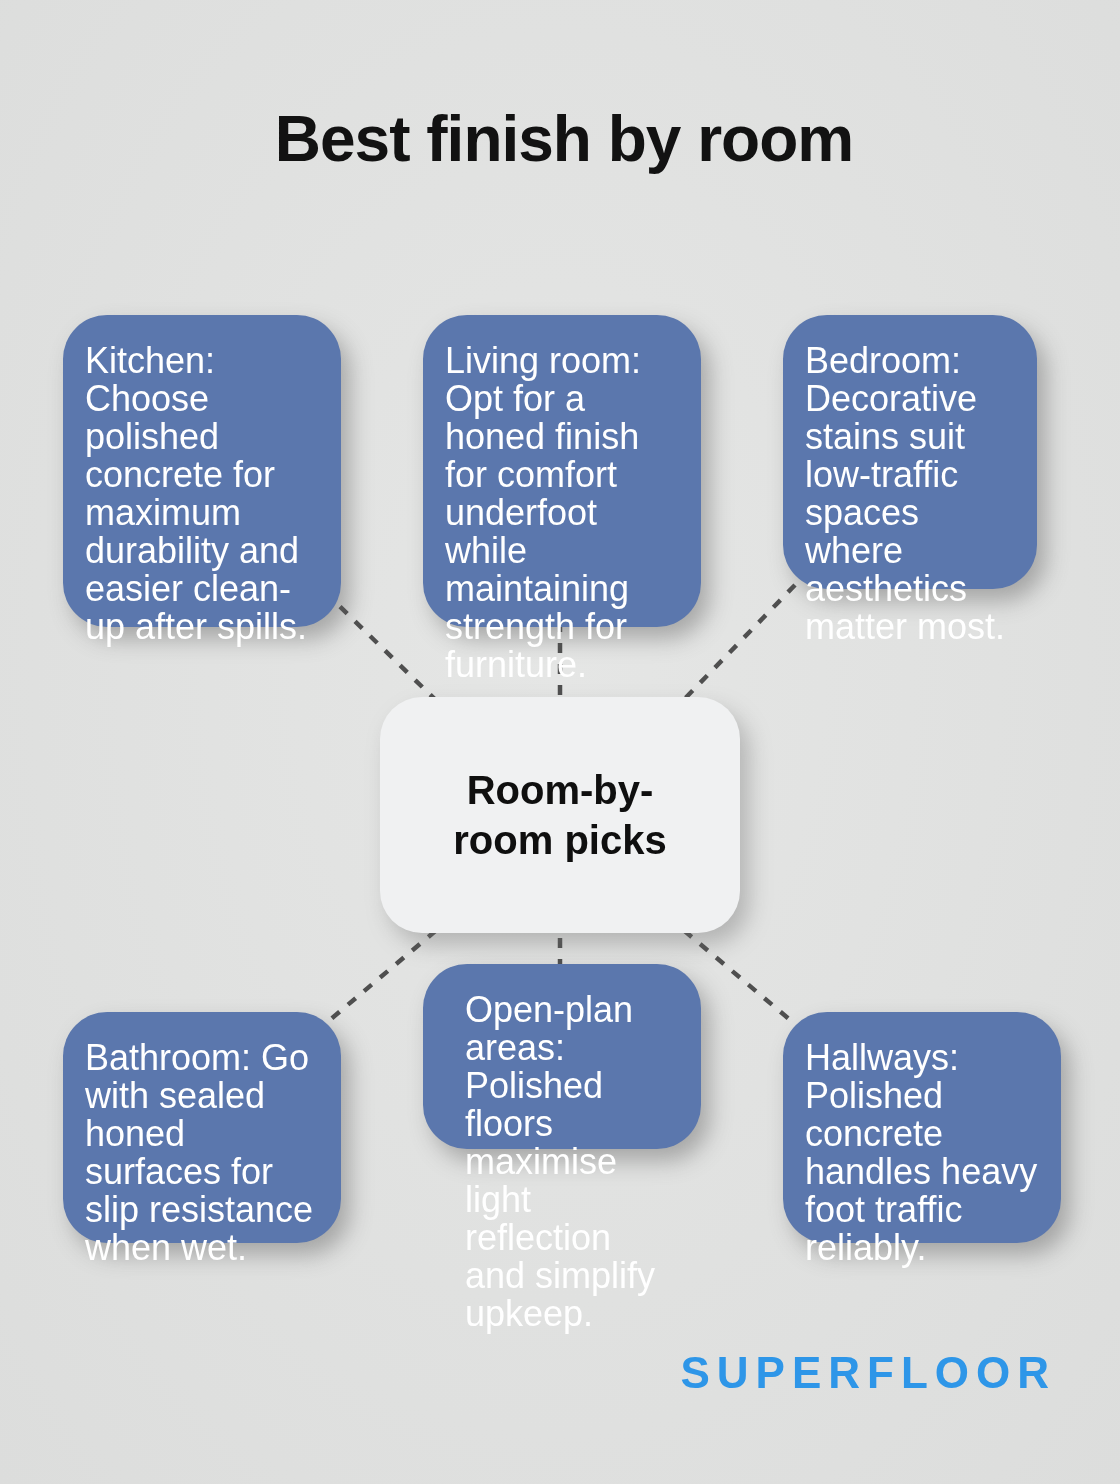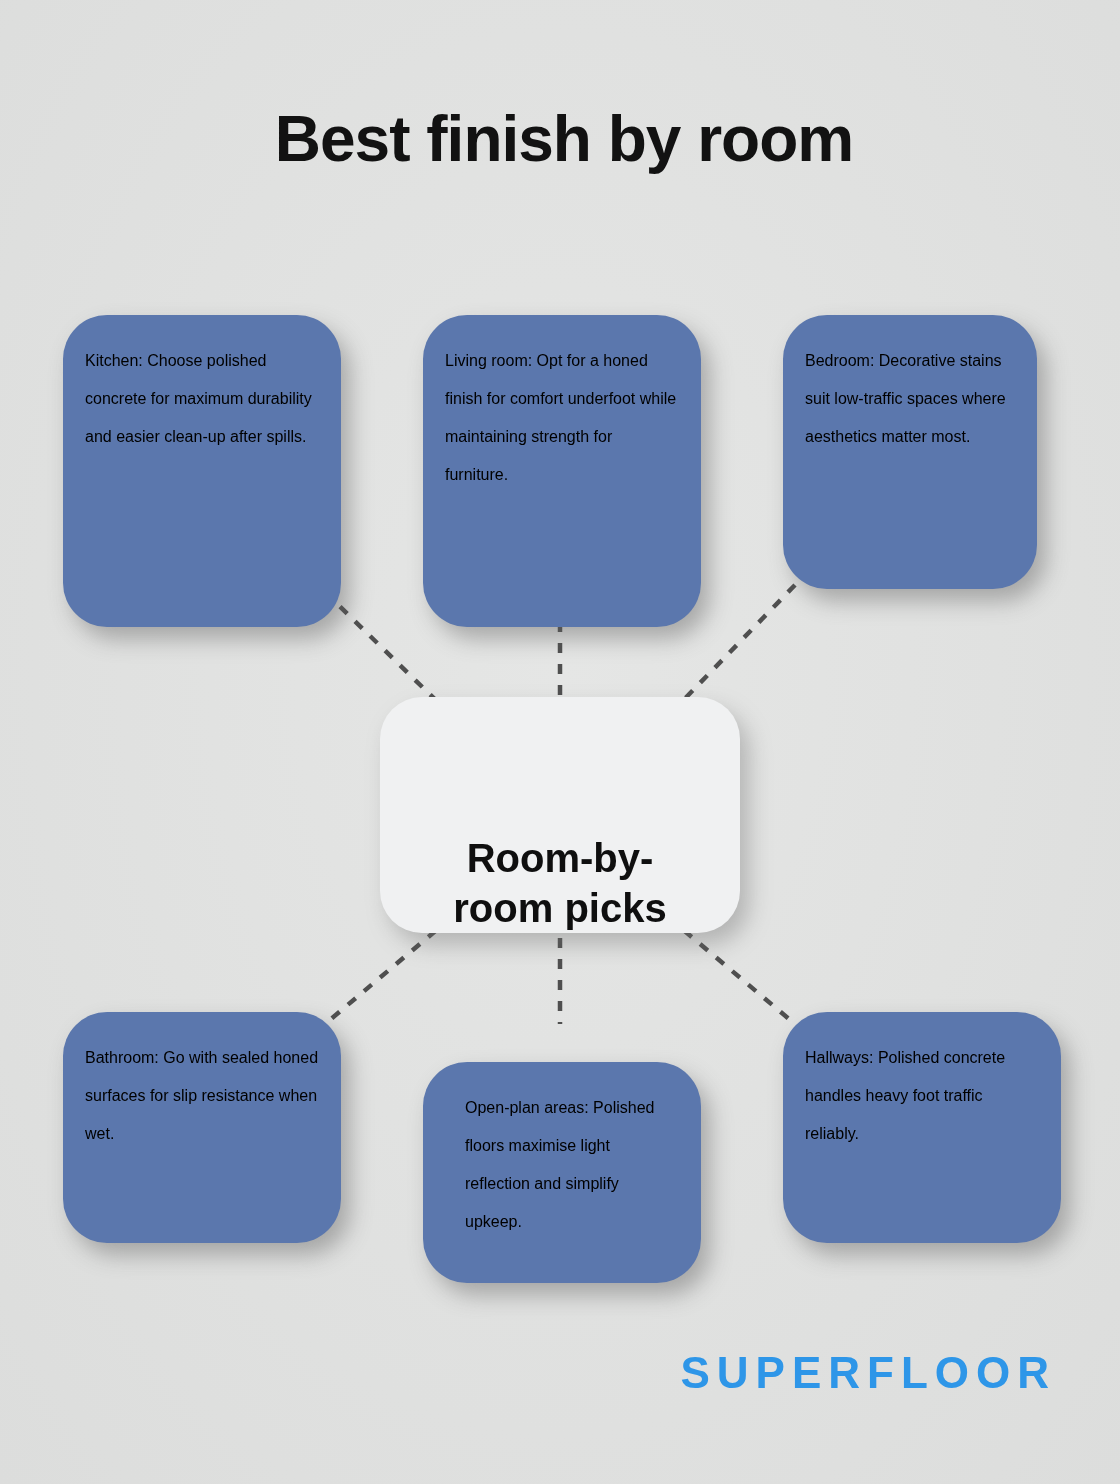--- a/index.html
+++ b/index.html
@@ -33,43 +33,43 @@
     inset: 0;
     z-index: 1;
   }
   .node {
     position: absolute;
     z-index: 2;
     box-sizing: border-box;
     background: #5b77ad;
     border-radius: 44px;
     padding: 27px 22px 22px 22px;
-    color: #000000;
-    font-size: 16px;
+    color: #ffffff;
+    font-size: 36px;
     line-height: 38px;
     box-shadow: 9px 12px 22px rgba(95, 95, 95, 0.45);
   }
   .node-kitchen   { left: 63px;  top: 315px; width: 278px; height: 312px; }
   .node-living    { left: 423px; top: 315px; width: 278px; height: 312px; }
   .node-bedroom   { left: 783px; top: 315px; width: 254px; height: 274px; }
   .node-bathroom  { left: 63px;  top: 1012px; width: 278px; height: 231px; }
-  .node-openplan  { left: 423px; top: 1062px; width: 278px; height: 221px; padding-left: 42px; }
+  .node-openplan  { left: 423px; top: 964px; width: 278px; height: 185px; padding-left: 42px; }
   .node-hallways  { left: 783px; top: 1012px; width: 278px; height: 231px; }
   .center-node {
     position: absolute;
     z-index: 2;
     left: 380px;
     top: 697px;
     width: 360px;
     height: 236px;
     box-sizing: border-box;
     background: #f0f1f2;
     border-radius: 42px;
     display: flex;
-    align-items: flex-end;
+    align-items: center;
     justify-content: center;
     text-align: center;
     padding: 0 48px;
     font-size: 40px;
     line-height: 50px;
     font-weight: 800;
     color: #0f0f0f;
     box-shadow: 9px 12px 22px rgba(110, 110, 110, 0.40);
   }
   .logo {

